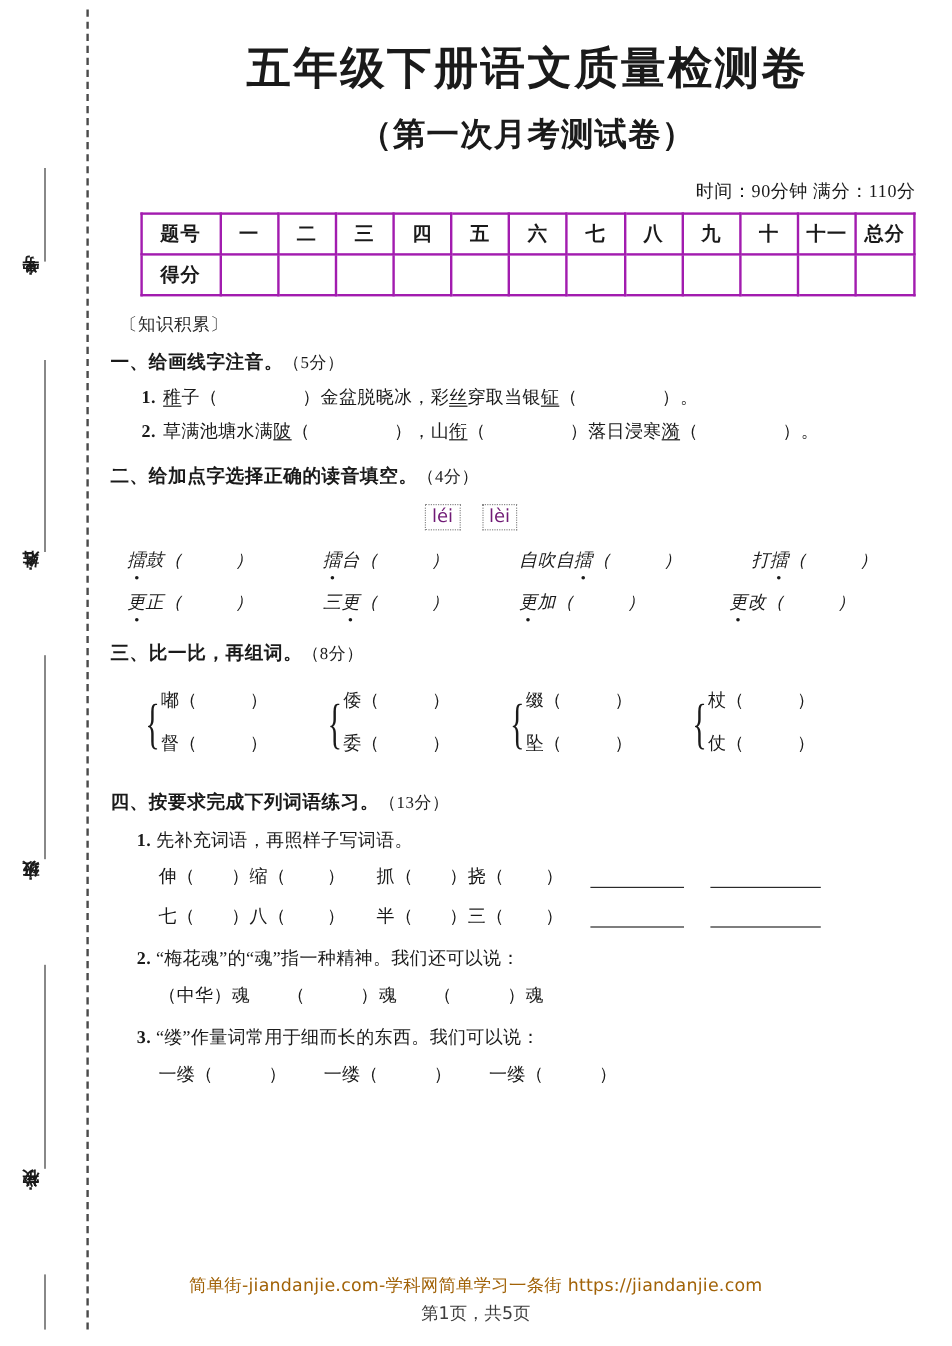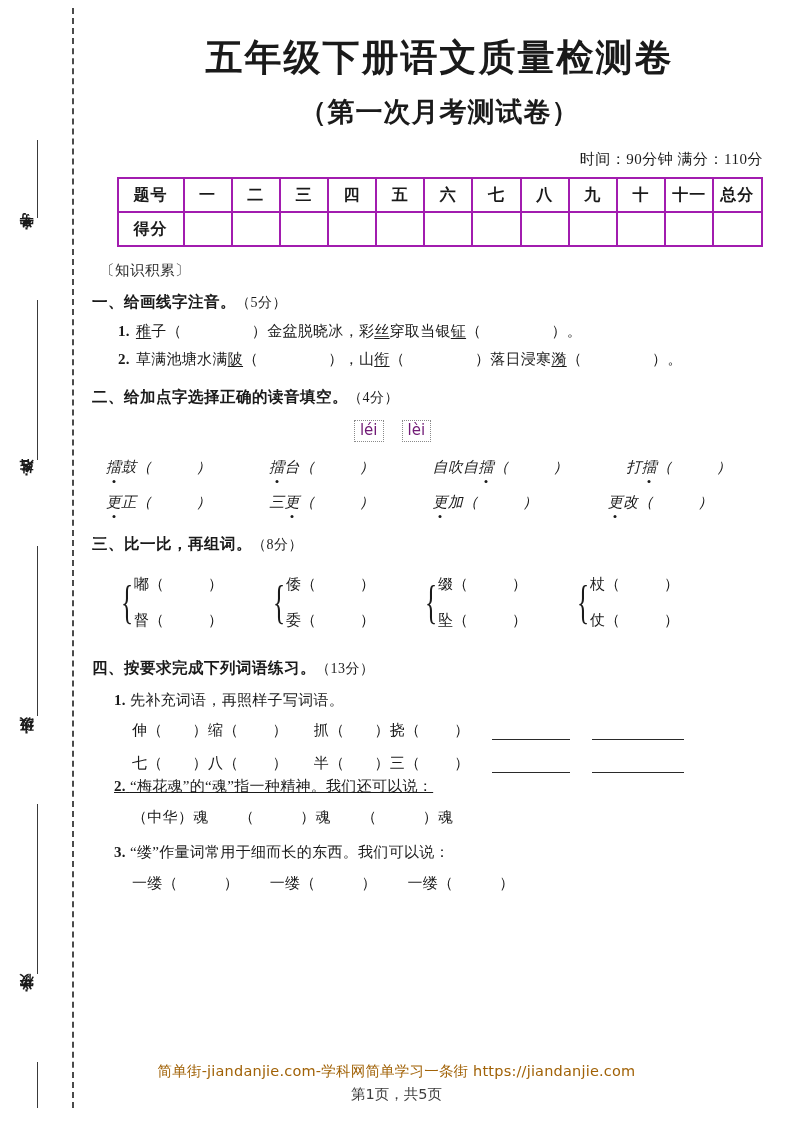--- a/index.html
+++ b/index.html
@@ -413,21 +413,21 @@
       </div>
 
       <div class="ans-row">
         <span>伸（</span><span class="gap-s" style="width:30px;"></span><span>）缩（</span><span class="gap-s" style="width:34px;"></span><span>）</span><span class="gap-m" style="width:26px;"></span><span>抓（</span><span class="gap-s" style="width:30px;"></span><span>）挠（</span><span class="gap-s" style="width:34px;"></span><span>）</span><span class="gap-m" style="width:22px;"></span><span class="ans-line w80"></span><span class="gap-s" style="width:22px;"></span><span class="ans-line w90"></span>
       </div>
 
       <div class="ans-row" style="margin-top:14px;">
         <span>七（</span><span class="gap-s" style="width:30px;"></span><span>）八（</span><span class="gap-s" style="width:34px;"></span><span>）</span><span class="gap-m" style="width:26px;"></span><span>半（</span><span class="gap-s" style="width:30px;"></span><span>）三（</span><span class="gap-s" style="width:34px;"></span><span>）</span><span class="gap-m" style="width:22px;"></span><span class="ans-line w80"></span><span class="gap-s" style="width:22px;"></span><span class="ans-line w90"></span>
       </div>
 
-      <div class="sub-q" style="margin-top:4px;text-decoration:underline;">
+      <div class="sub-q" style="margin-top:16px;">
         <span class="num">2.</span>
         <span>“梅花魂”的“魂”指一种精神。我们还可以说：</span>
       </div>
       <div class="ans-row" style="margin-top:12px;">（中华）魂　　（　　　）魂　　（　　　）魂</div>
 
       <div class="sub-q" style="margin-top:16px;">
         <span class="num">3.</span>
         <span>“缕”作量词常用于细而长的东西。我们可以说：</span>
       </div>
       <div class="ans-row" style="margin-top:12px;">一缕（　　　）　　一缕（　　　）　　一缕（　　　）</div>

